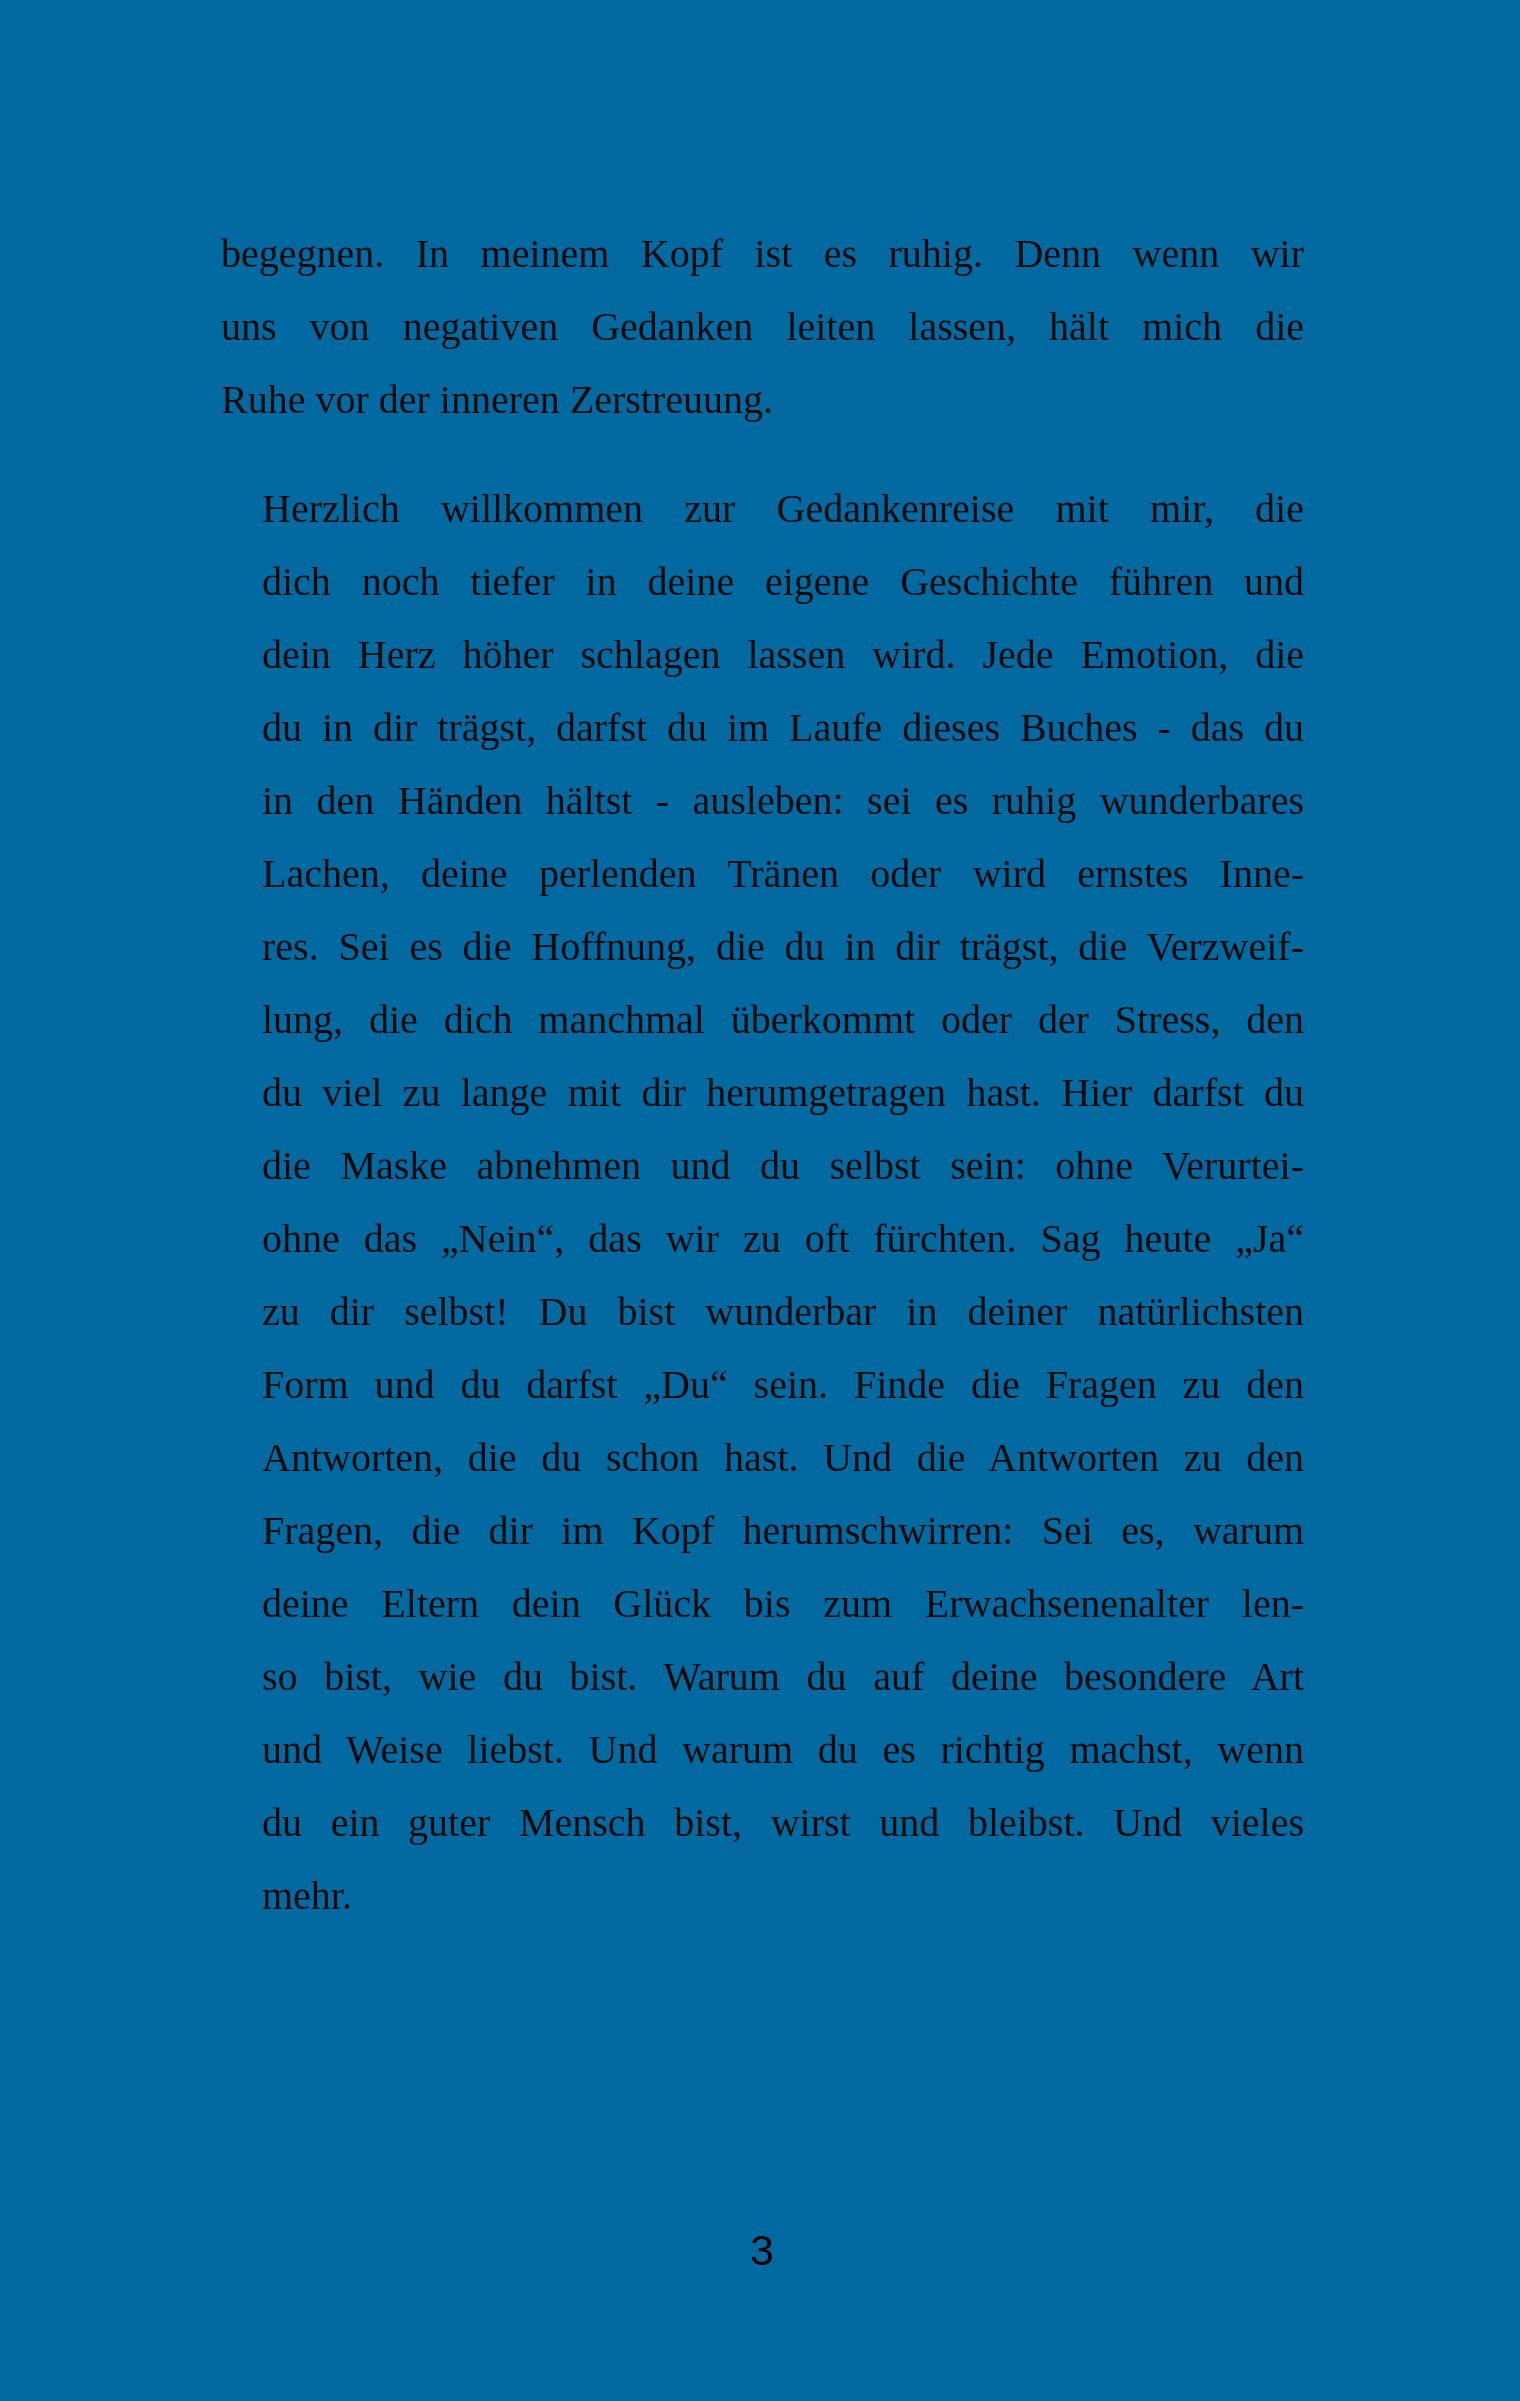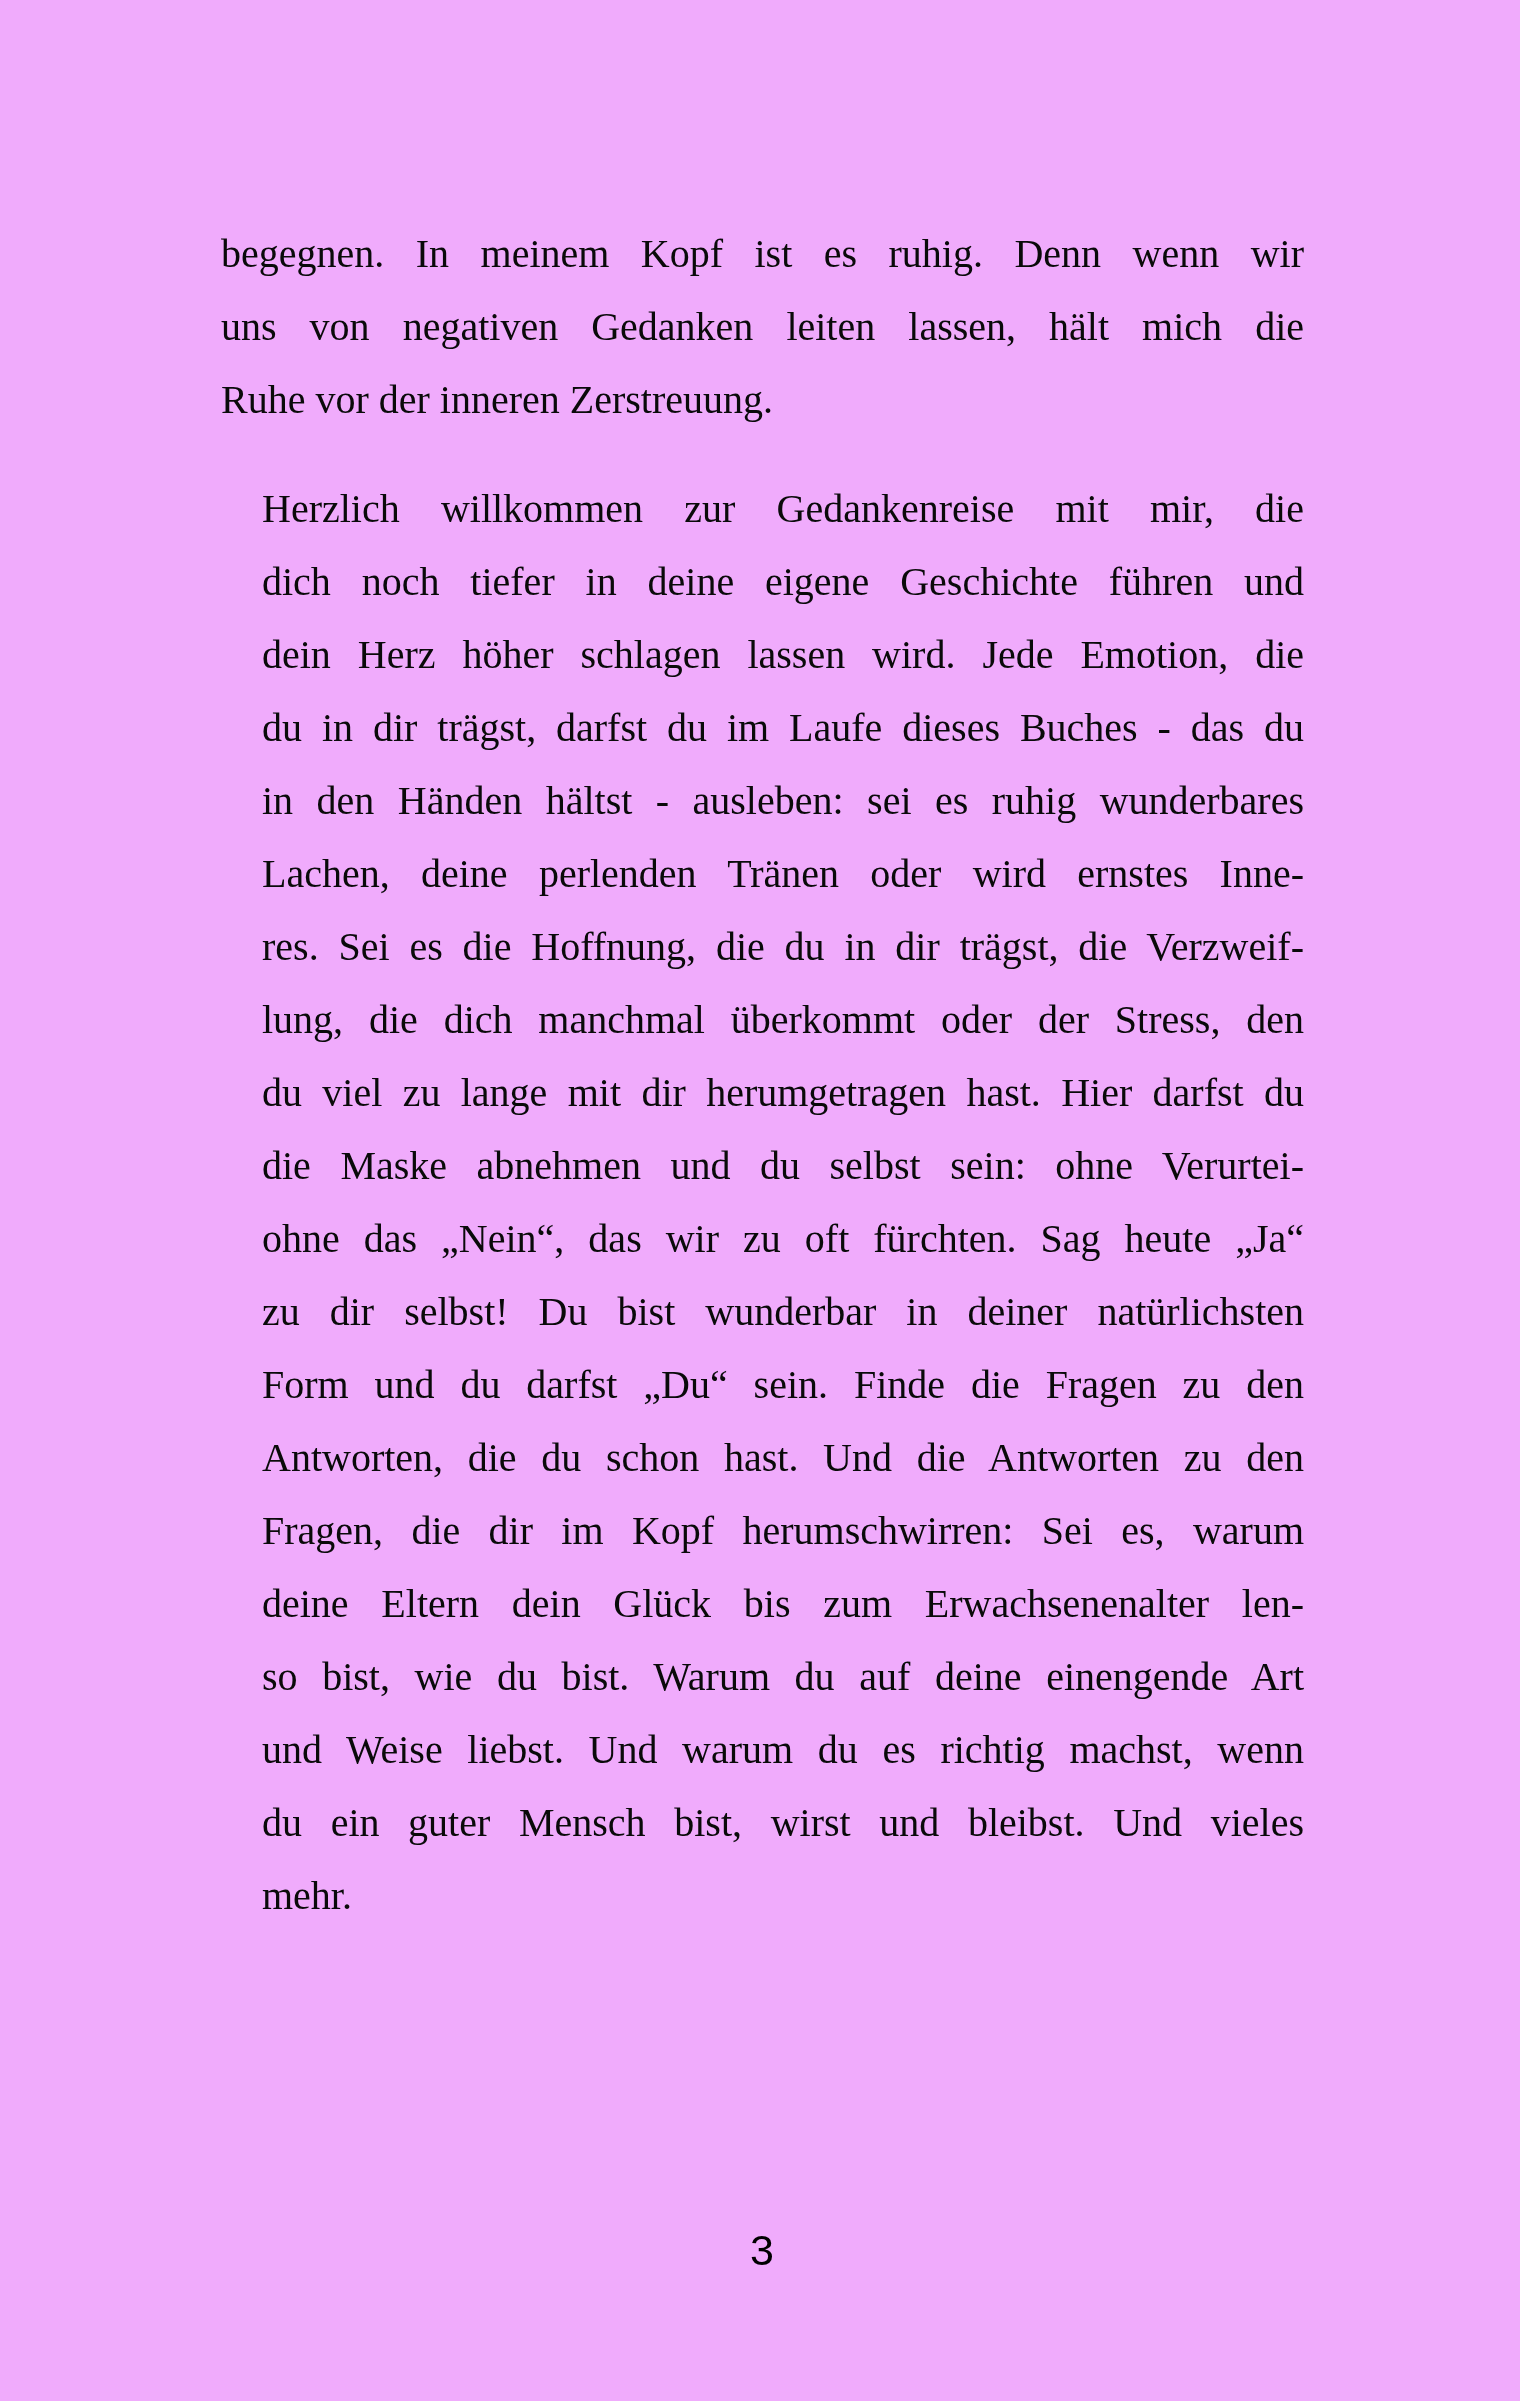--- a/index.html
+++ b/index.html
@@ -4,21 +4,21 @@
 <style>
   html, body {
     margin: 0;
     padding: 0;
     background: #ffffff;
   }
   .page {
     position: relative;
     width: 1521px;
     height: 2402px;
-    background: #f0abfc;
+    background: #0369a1;
     box-sizing: border-box;
     padding: 217px 217px 0 221px;
     font-family: "Liberation Serif", serif;
     color: #0a0a0a;
     overflow: hidden;
   }
   .paragraph {
     margin: 0;
   }
   .paragraph.second {
@@ -69,21 +69,21 @@
     <div class="line">res. Sei es die Hoffnung, die du in dir trägst, die Verzweif-</div>
     <div class="line">lung, die dich manchmal überkommt oder der Stress, den</div>
     <div class="line">du viel zu lange mit dir herumgetragen hast. Hier darfst du</div>
     <div class="line">die Maske abnehmen und du selbst sein: ohne Verurtei-</div>
     <div class="line">ohne das „Nein“, das wir zu oft fürchten. Sag heute „Ja“</div>
     <div class="line">zu dir selbst! Du bist wunderbar in deiner natürlichsten</div>
     <div class="line">Form und du darfst „Du“ sein. Finde die Fragen zu den</div>
     <div class="line">Antworten, die du schon hast. Und die Antworten zu den</div>
     <div class="line">Fragen, die dir im Kopf herumschwirren: Sei es, warum</div>
     <div class="line">deine Eltern dein Glück bis zum Erwachsenenalter len-</div>
-    <div class="line">so bist, wie du bist. Warum du auf deine einengende Art</div>
+    <div class="line">so bist, wie du bist. Warum du auf deine besondere Art</div>
     <div class="line">und Weise liebst. Und warum du es richtig machst, wenn</div>
     <div class="line">du ein guter Mensch bist, wirst und bleibst. Und vieles</div>
     <div class="line para-end">mehr.</div>
   </div>
 
   <div class="page-number">3</div>
 
 </div>
 
 

